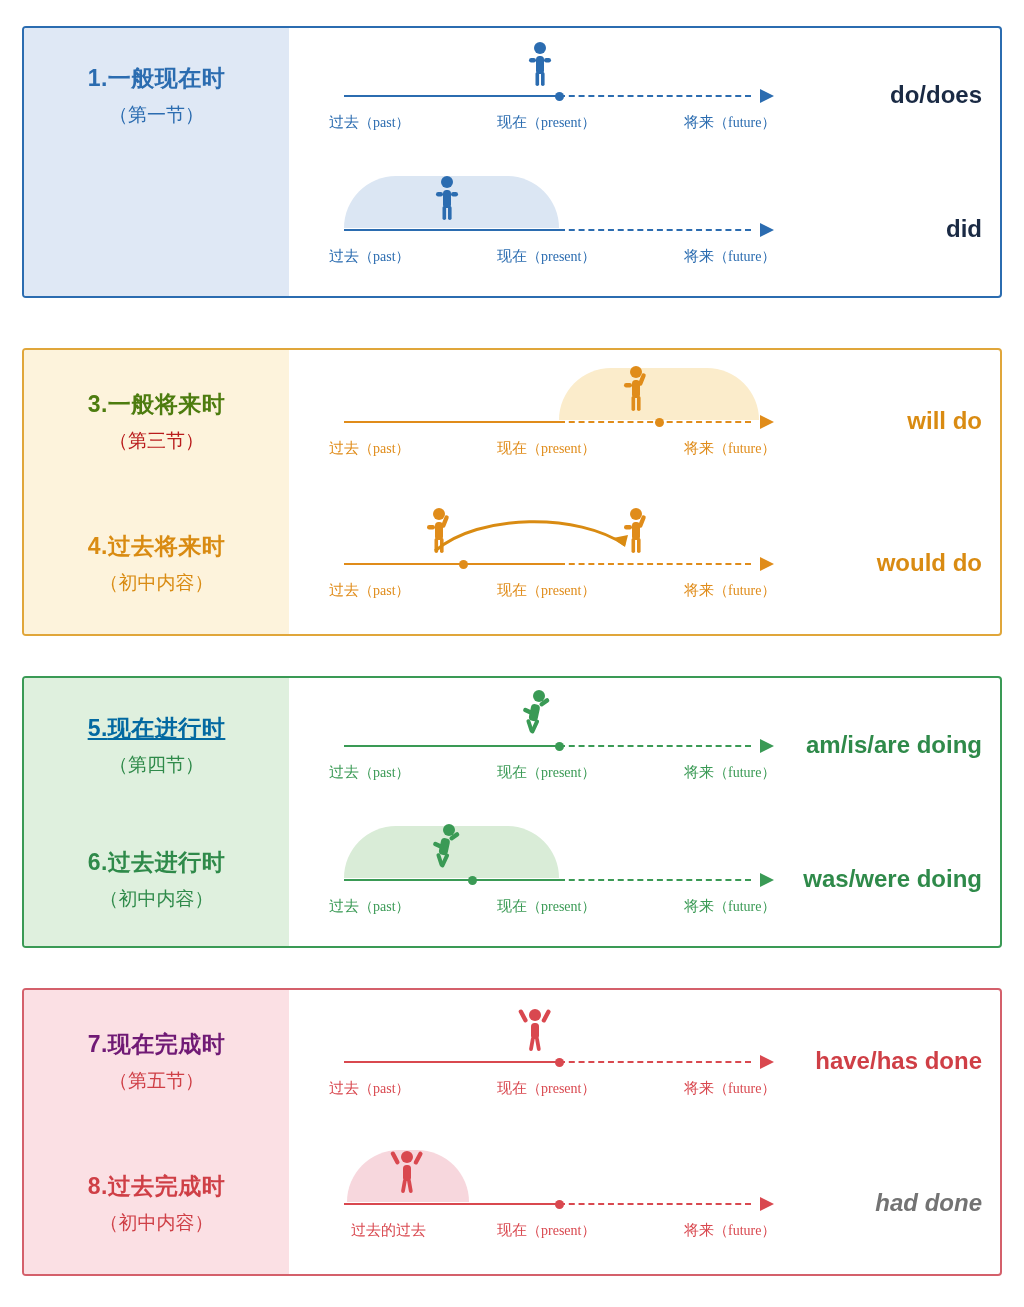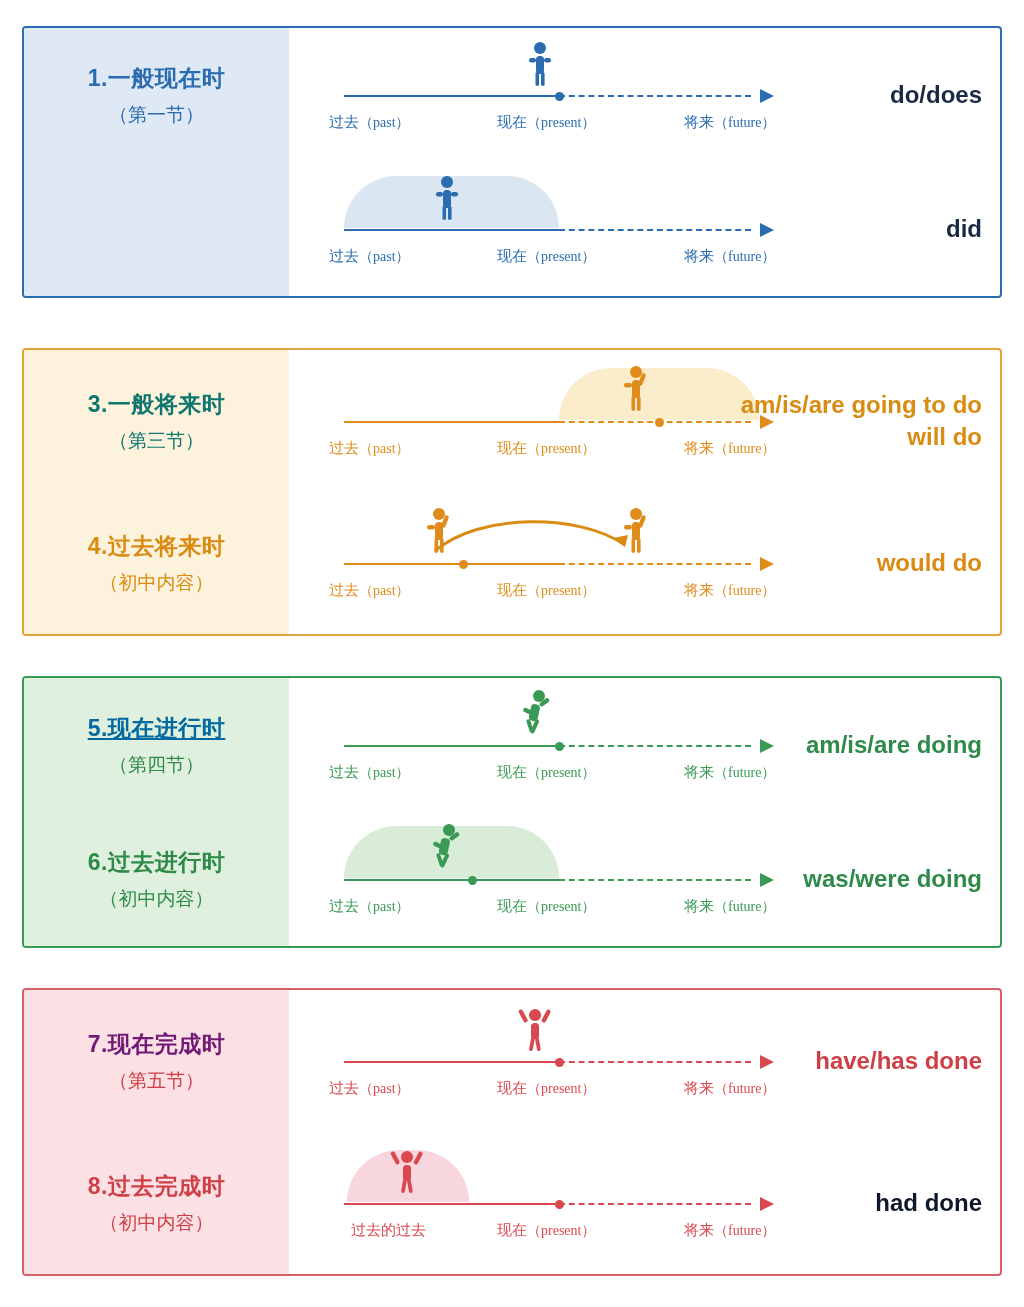--- a/index.html
+++ b/index.html
@@ -176,24 +176,24 @@
         </div>
       </div>
     </div>
   </div>
 
   <div class="group g-orange">
     <div class="left-band"></div>
 
     <div class="row r1">
       <div class="label-col">
-        <div class="label-title" style="color:#0f766e;">
+        <div class="label-title" style="color:#4d7c0f;">
           <span>3.</span><span>一般将来时</span>
         </div>
-        <div class="label-sub" style="color:#0f766e;">（第三节）</div>
+        <div class="label-sub" style="color:#b91c1c;">（第三节）</div>
       </div>
 
       <div class="tl">
         <div class="hump" style="left:270px;width:200px;background:#fbeccb;"></div>
         <div class="fig" style="left:332px;">
           <svg width="34" height="48" viewBox="0 0 34 48" aria-hidden="true">
             <circle cx="15" cy="7" r="6" fill="#e08c1a"></circle>
             <rect x="11" y="15" width="8" height="18" rx="3.5" fill="#e08c1a"></rect>
             <rect x="3" y="18" width="8" height="4.5" rx="2.2" fill="#e08c1a"></rect>
             <rect x="19" y="8" width="4.3" height="13" rx="2.1" fill="#e08c1a" transform="rotate(22 21 14)"></rect>
@@ -206,21 +206,20 @@
           <div class="dashed"></div>
           <div class="arrow"></div>
           <div class="dot" style="left:311px;background:#e08c1a;"></div>
         </div>
         <div class="ticks" style="color:#e08c1a;">
           <div class="tick" style="left:0px;"><span class="cn">过去</span><span class="en">（past）</span></div>
           <div class="tick" style="left:168px;"><span class="cn">现在</span><span class="en">（present）</span></div>
           <div class="tick" style="left:355px;"><span class="cn">将来</span><span class="en">（future）</span></div>
         </div>
         <div class="formula" style="color:#d98b12;">
-          <div class="line big">am/is/are going to do</div>
           <div class="line big">will do</div>
         </div>
       </div>
     </div>
 
     <div class="row r2">
       <div class="label-col">
         <div class="label-title" style="color:#d98b12;">
           <span>4.</span><span>过去将来时</span>
         </div>
@@ -412,20 +411,20 @@
           <div class="solid" style="background:#d9484f;"></div>
           <div class="dashed"></div>
           <div class="arrow"></div>
           <div class="dot" style="left:211px;background:#d9484f;"></div>
         </div>
         <div class="ticks" style="color:#d9484f;">
           <div class="tick" style="left:22px;"><span class="cn">过去的过去</span></div>
           <div class="tick" style="left:168px;"><span class="cn">现在</span><span class="en">（present）</span></div>
           <div class="tick" style="left:355px;"><span class="cn">将来</span><span class="en">（future）</span></div>
         </div>
-        <div class="formula" style="color:#0f172a;">
+        <div class="formula" style="color:#737373;font-style:italic;">
           <div class="line big">had done</div>
         </div>
       </div>
     </div>
   </div>
 
 </div>
 
 </body></html>

